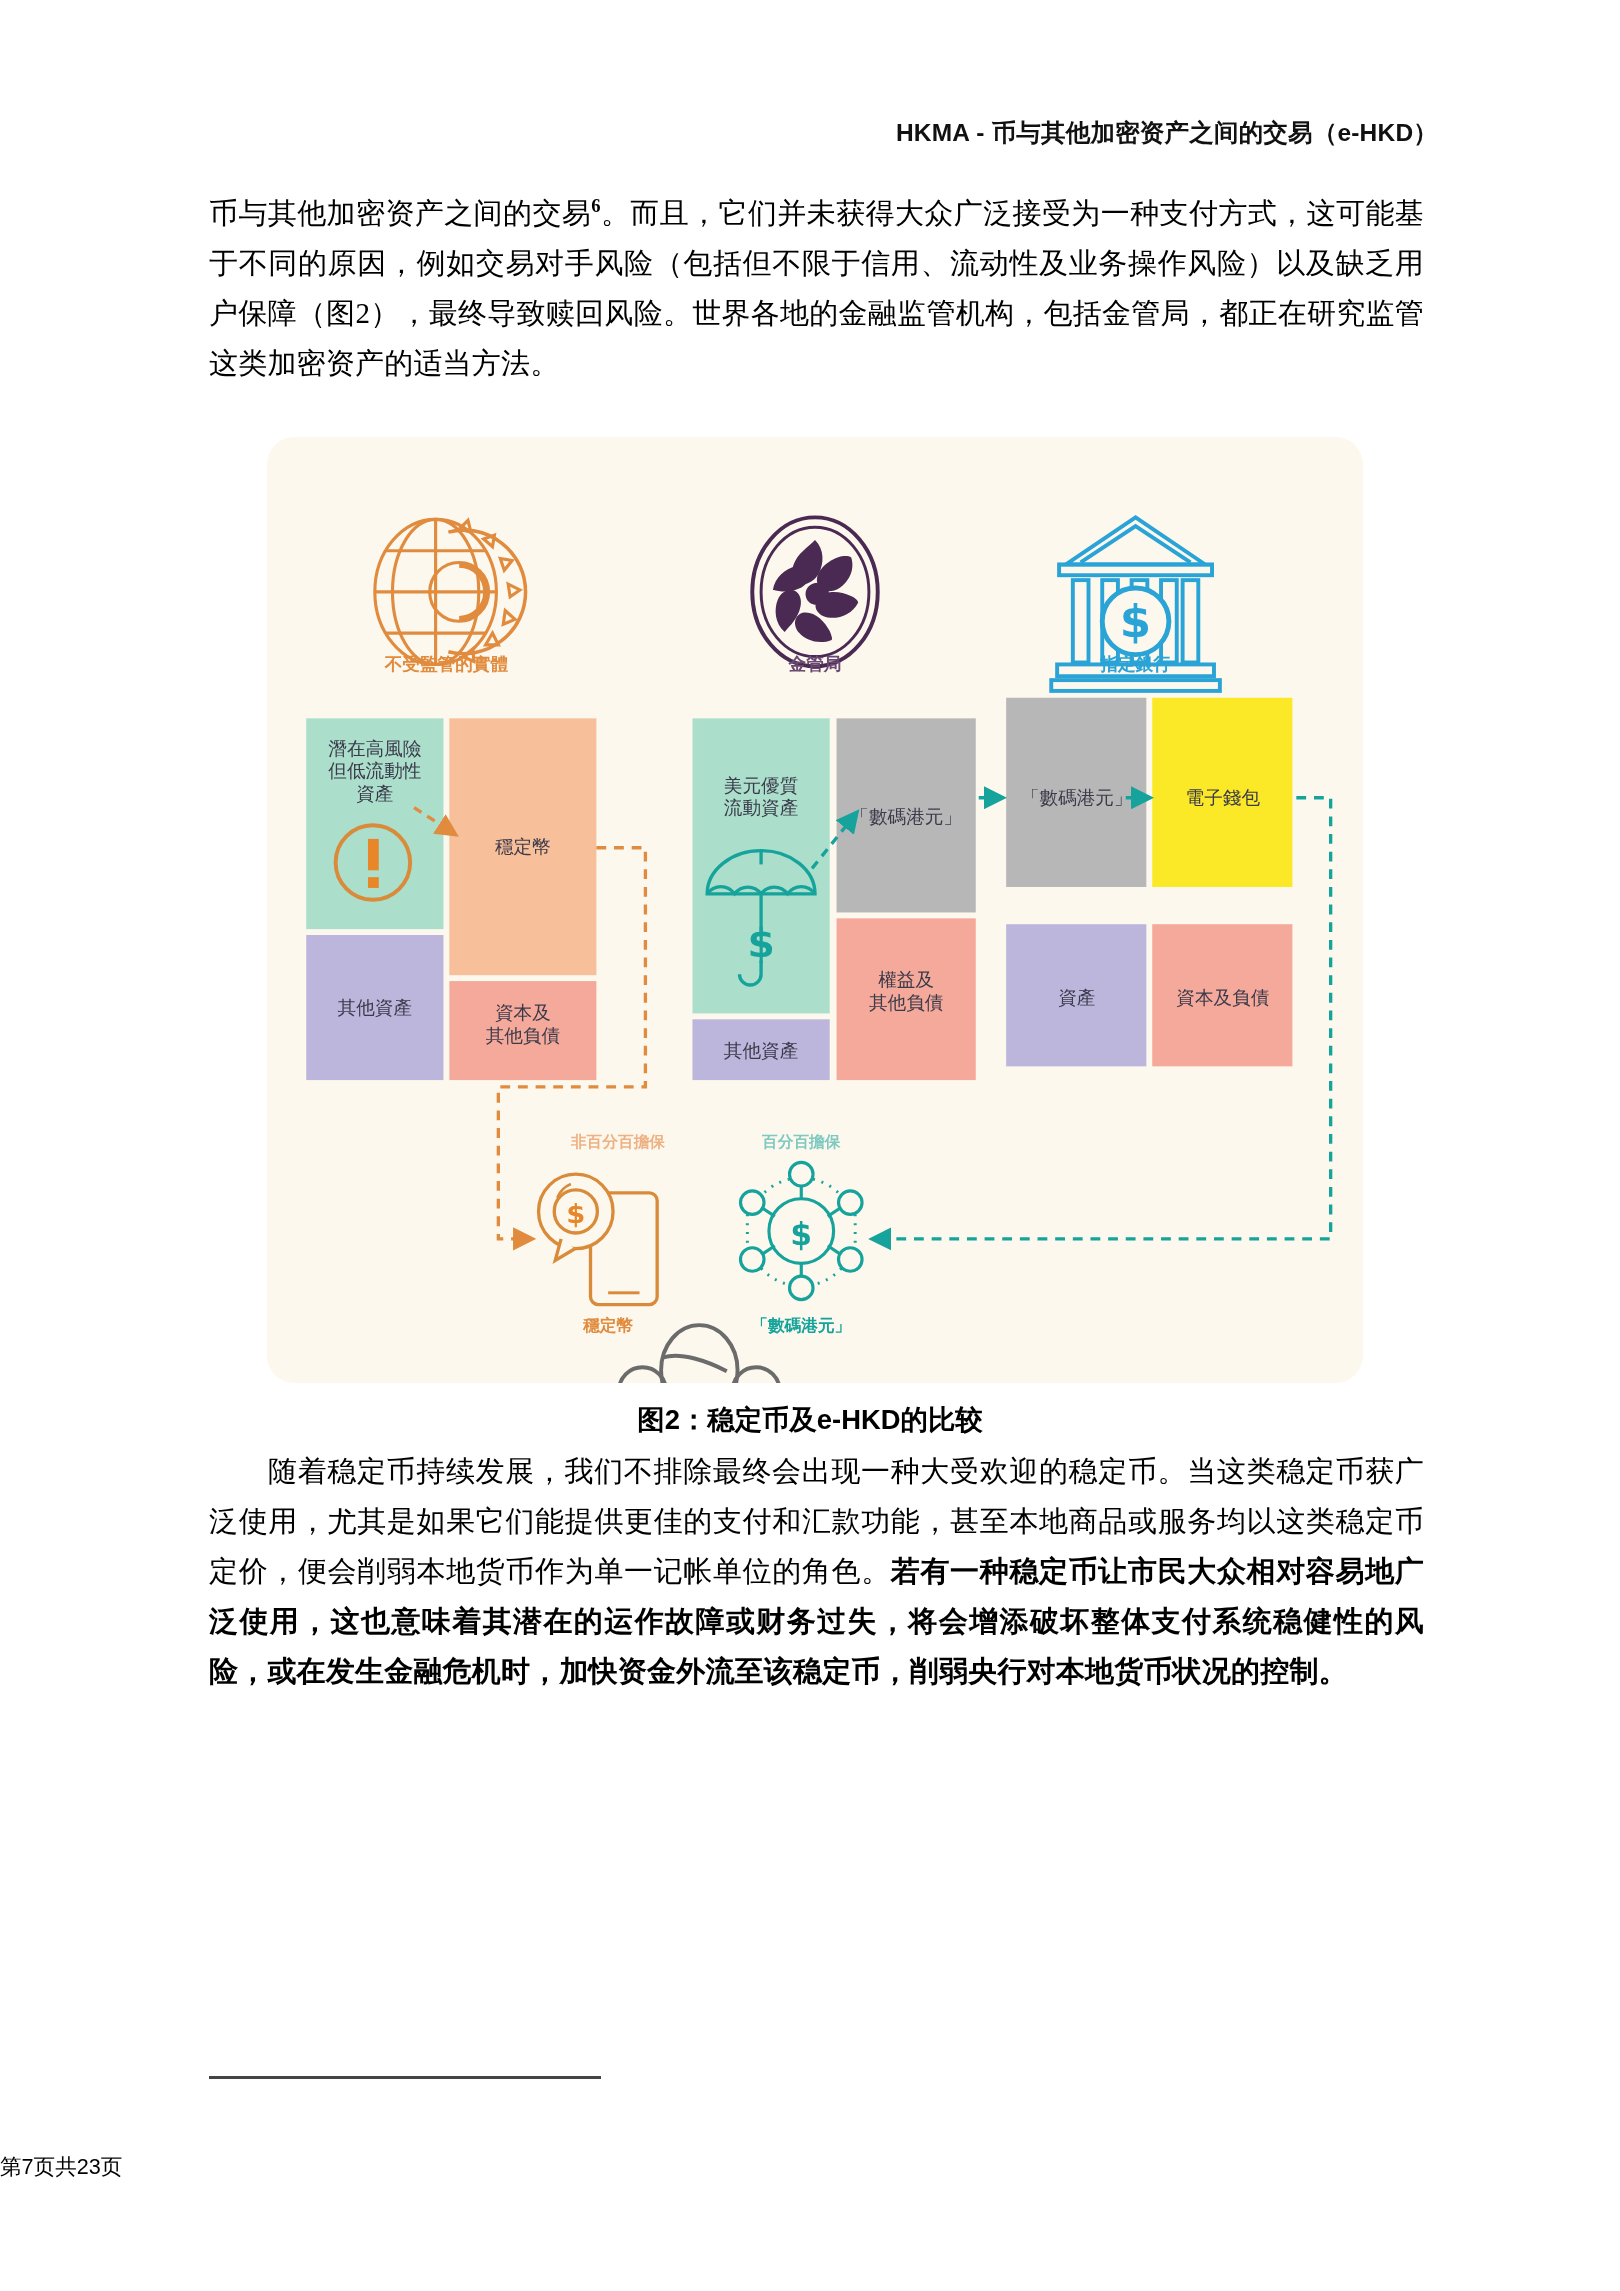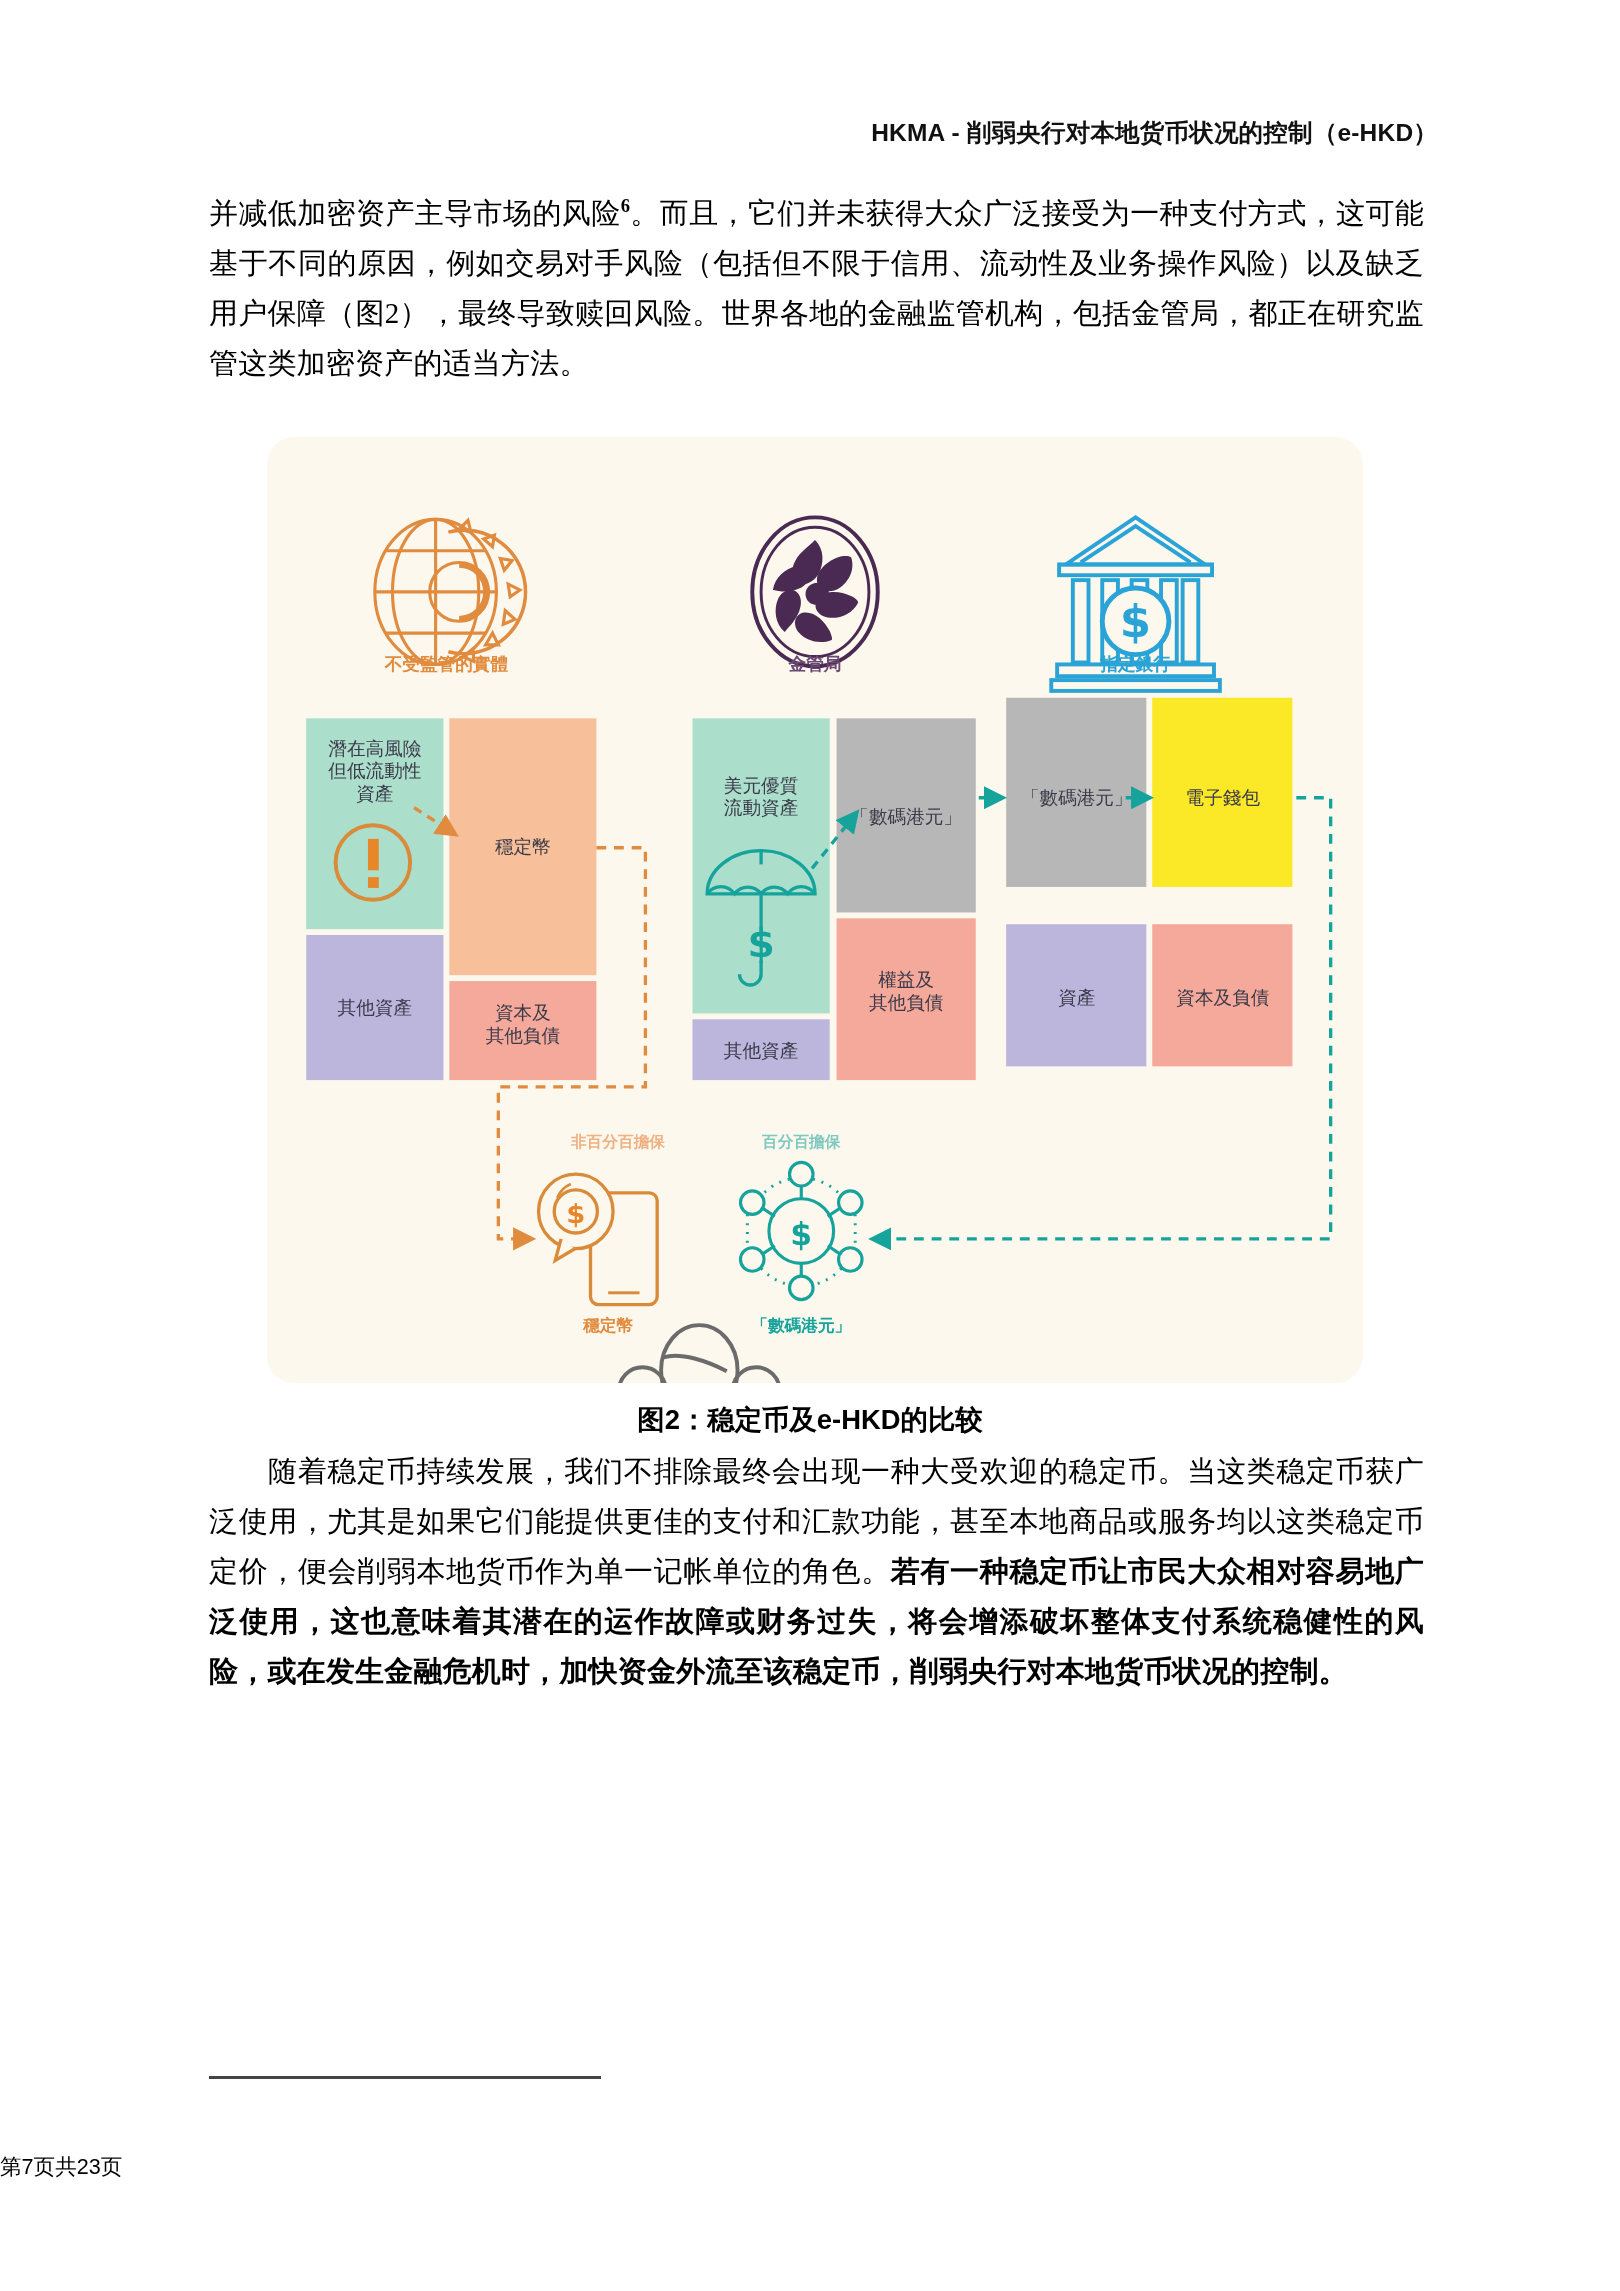--- a/index.html
+++ b/index.html
@@ -140,24 +140,24 @@
     font-family: "DejaVu Sans", "Liberation Sans", sans-serif;
     font-size: 17px;
     font-weight: bold;
   }
 </style>
 </head>
 <body>
 
 <div class="page">
 
-  <div class="doc-header">HKMA - 削弱央行对本地货币状况的控制（e-HKD）</div>
+  <div class="doc-header">HKMA - 币与其他加密资产之间的交易（e-HKD）</div>
 
   <div class="body-col" id="para-top">
-    <p class="para"><span>并减低加密资产主导市场的风险</span><sup class="fn">6</sup><span>。而且，它们并未获得大众广泛接受为一种支付方式，这可能基于不同的原因，例如交易对手风险（包括但不限于信用、流动性及业务操作风险）以及缺乏用户保障（图2），最终导致赎回风险。世界各地的金融监管机构，包括金管局，都正在研究监管这类加密资产的适当方法。</span></p>
+    <p class="para"><span>币与其他加密资产之间的交易</span><sup class="fn">6</sup><span>。而且，它们并未获得大众广泛接受为一种支付方式，这可能基于不同的原因，例如交易对手风险（包括但不限于信用、流动性及业务操作风险）以及缺乏用户保障（图2），最终导致赎回风险。世界各地的金融监管机构，包括金管局，都正在研究监管这类加密资产的适当方法。</span></p>
   </div>
 
   <div class="figure-wrap">
     <div class="figure-canvas">
       <svg class="fig-svg" viewBox="0 0 1118 965" preserveAspectRatio="none">
 
         <defs>
           <marker id="arrOrange" markerWidth="7" markerHeight="7" refX="5" refY="3.5" orient="auto">
             <path d="M0,0 L7,3.5 L0,7 z" fill="#e08b3e"></path>
           </marker>

